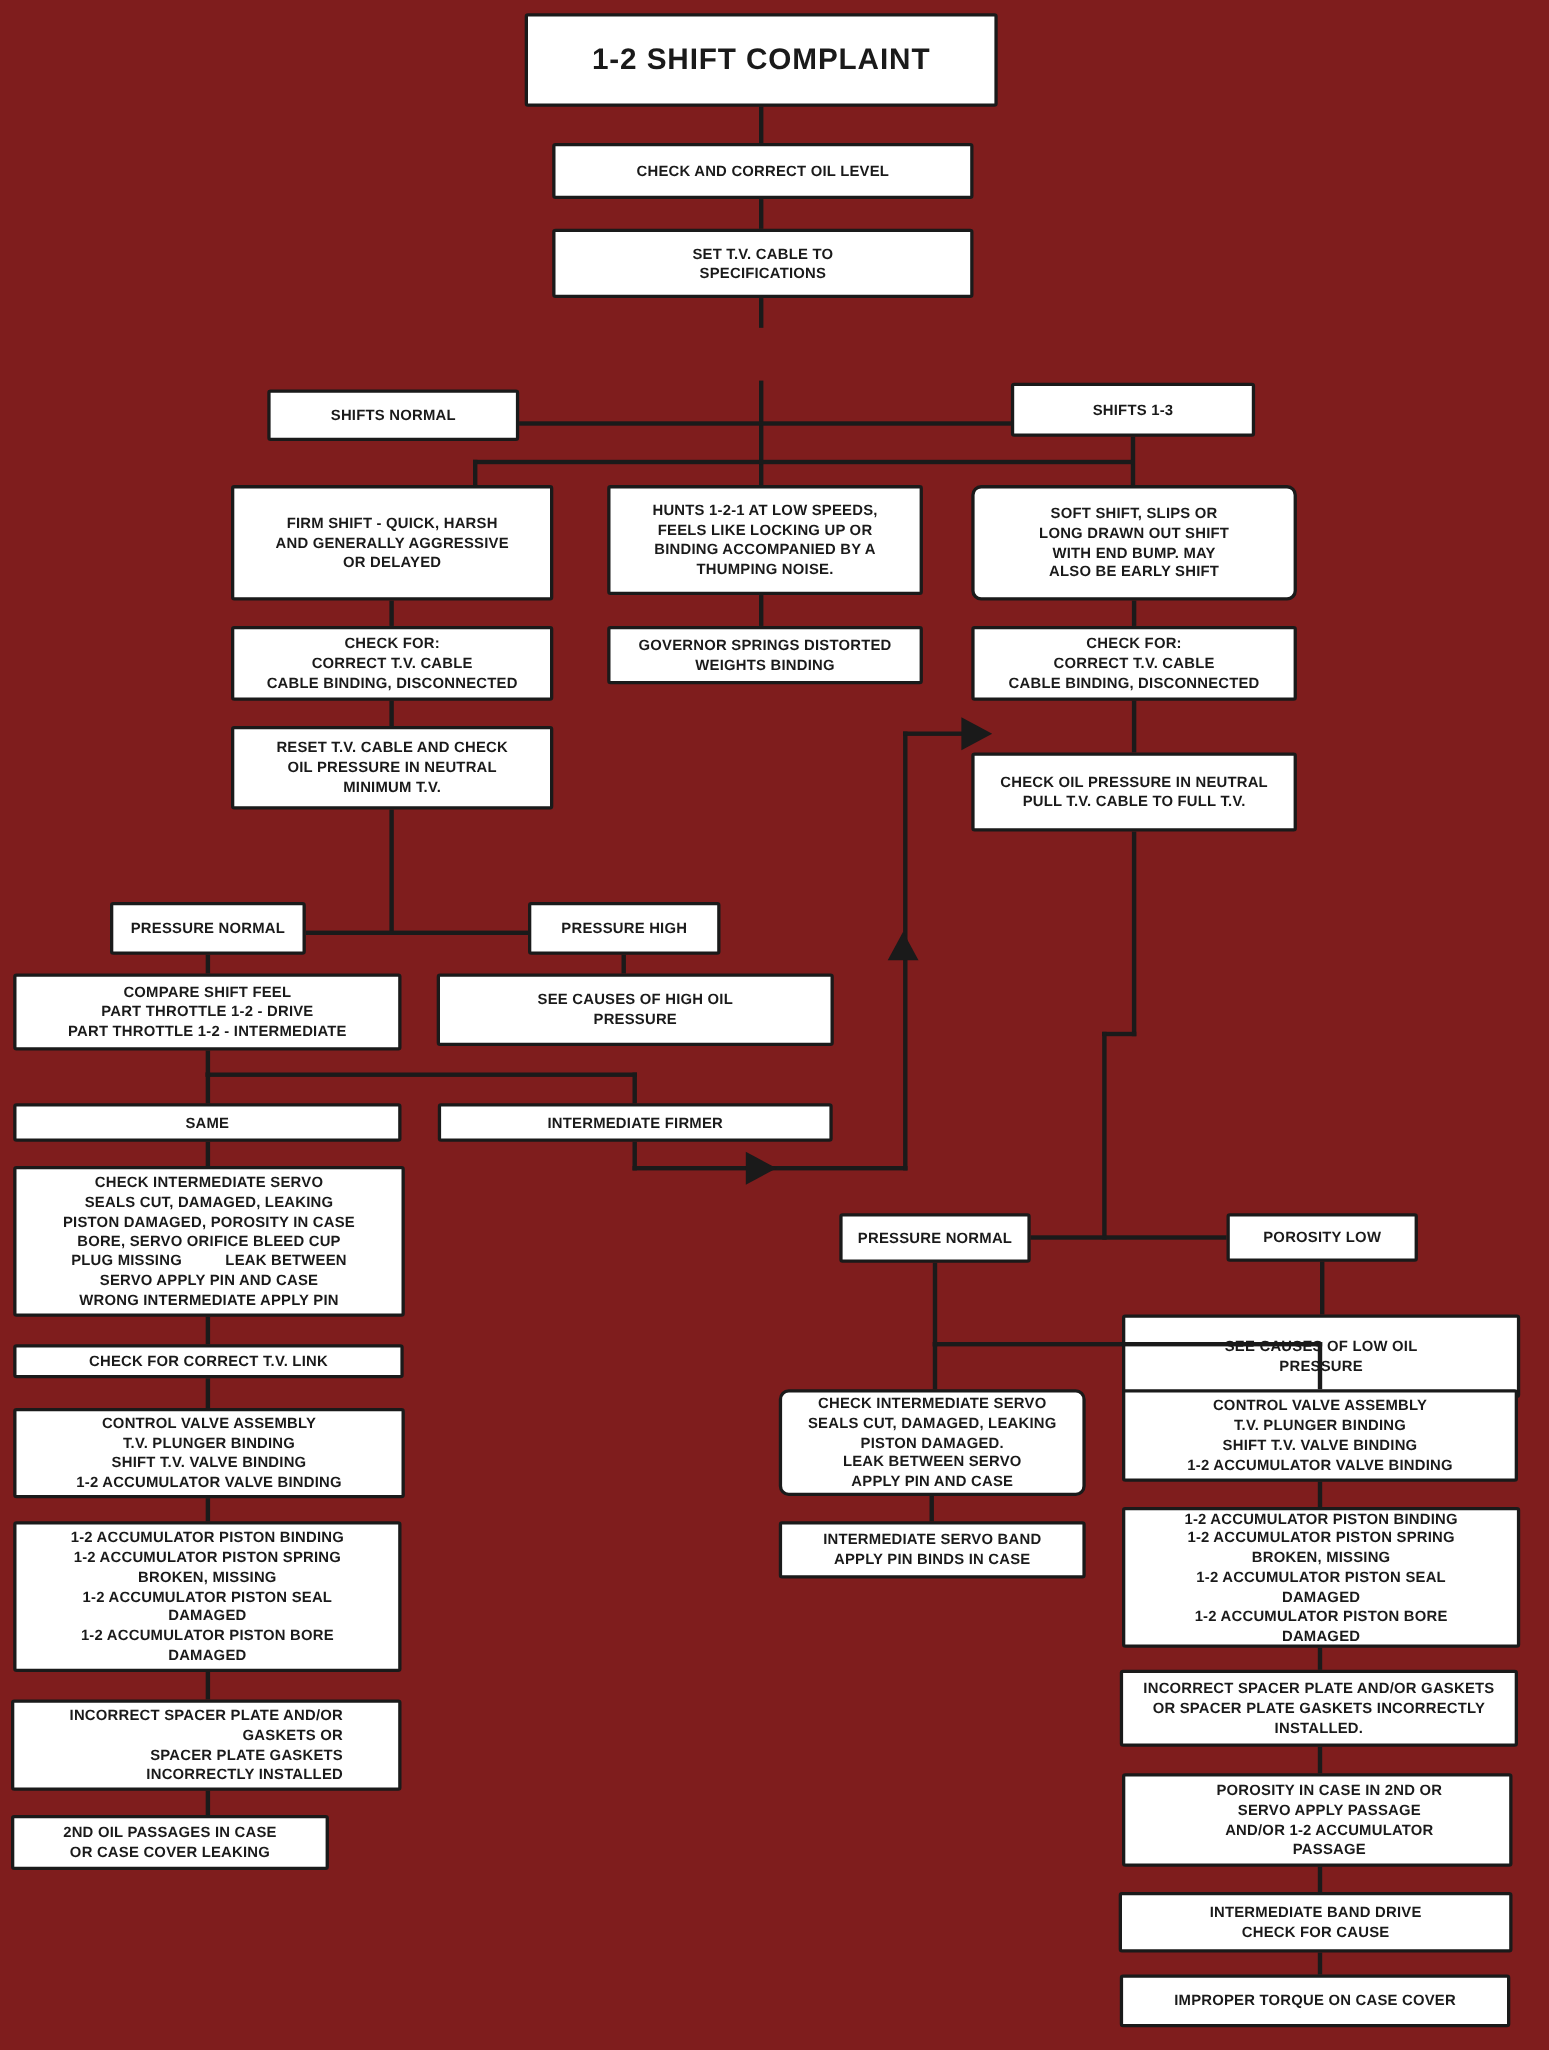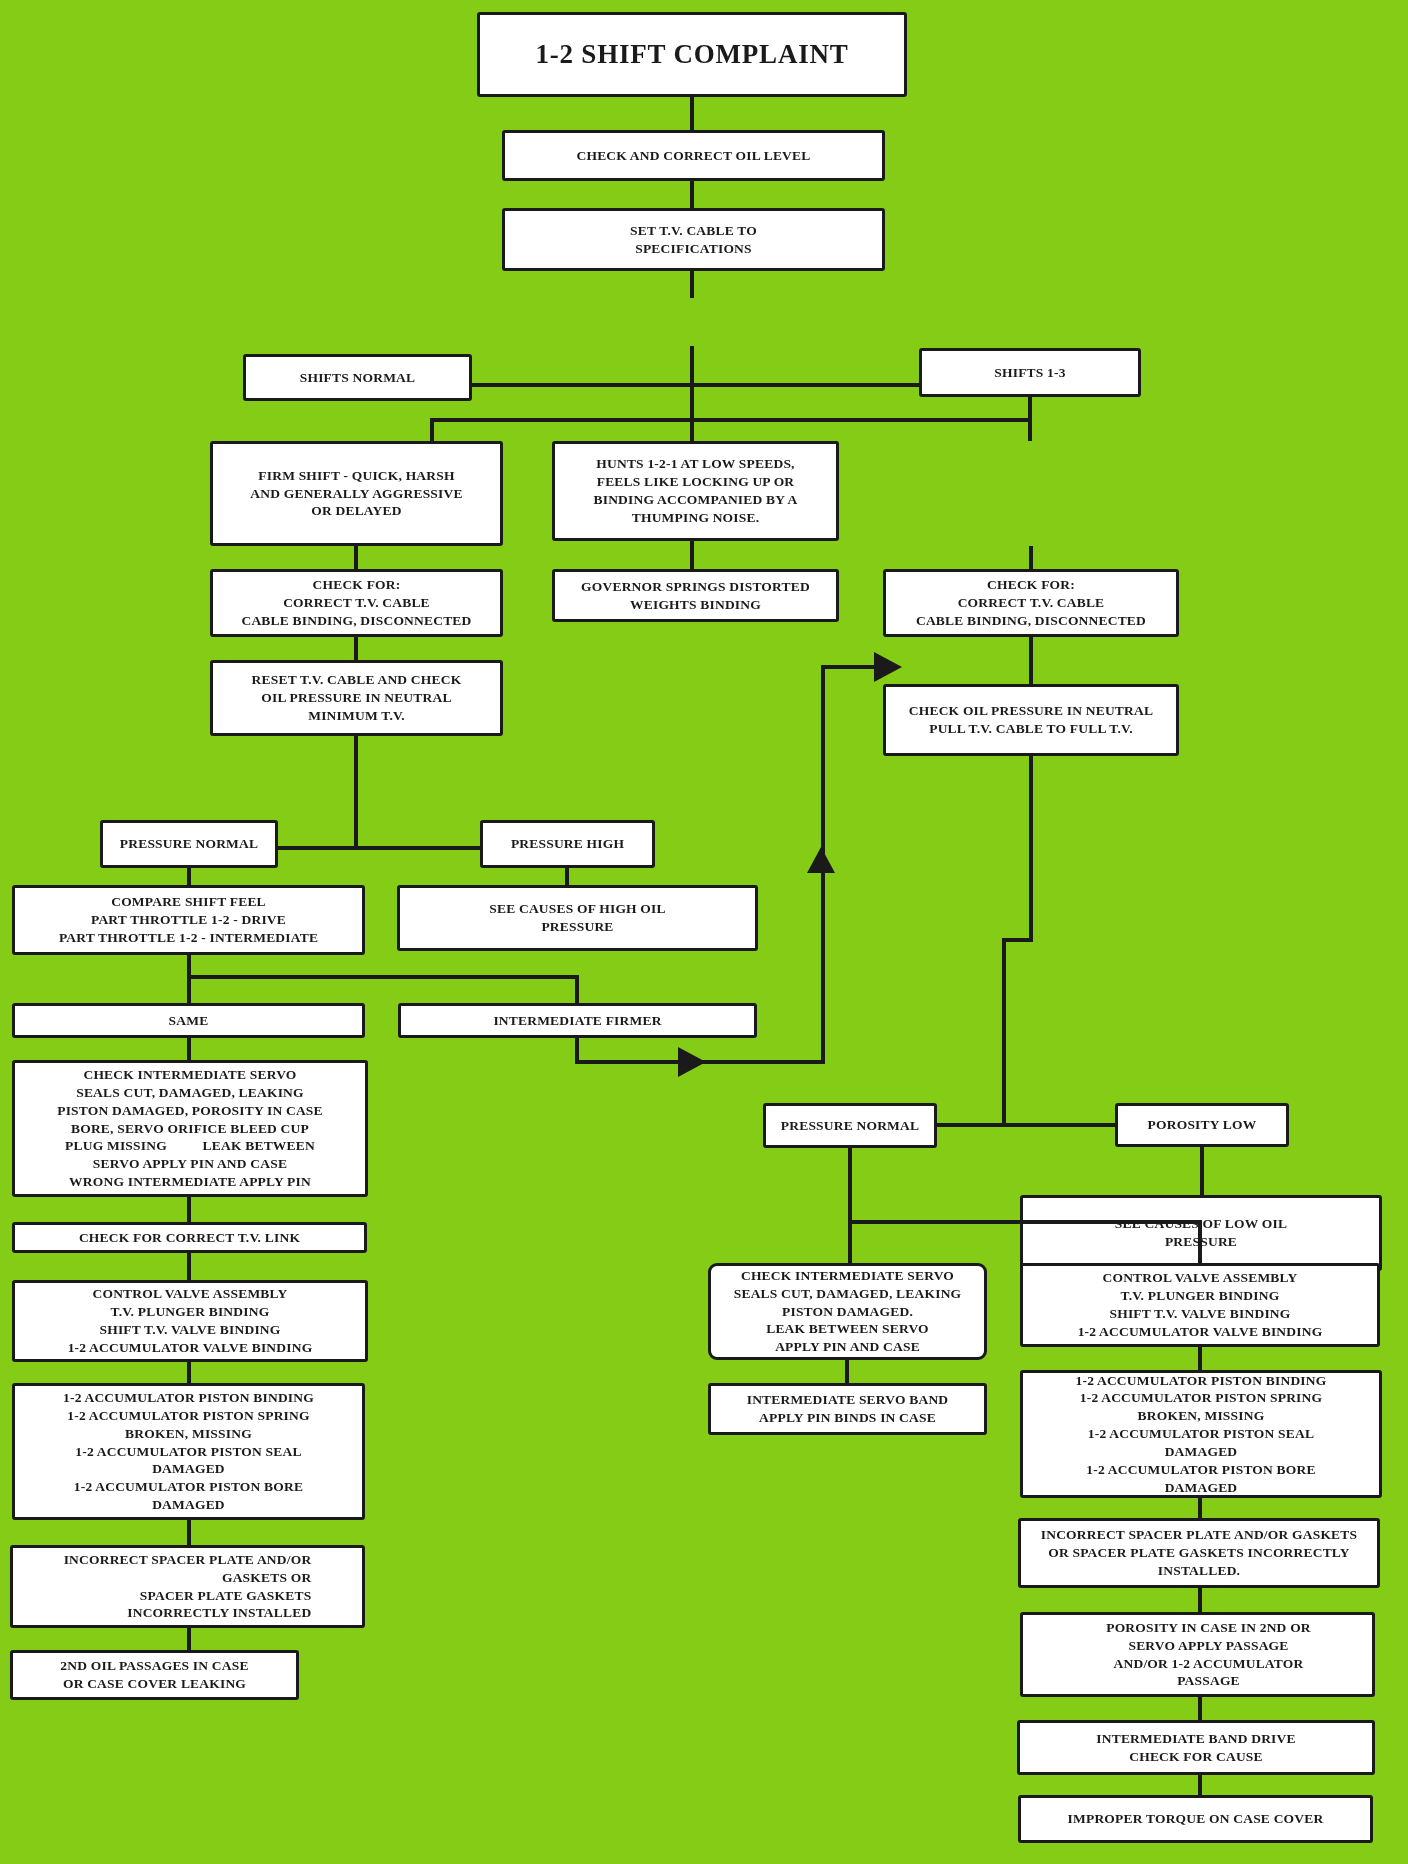--- a/index.html
+++ b/index.html
@@ -1,19 +1,19 @@
 <!DOCTYPE html>
 <html><head>
 <meta charset="utf-8">
 <style>
   html,body{margin:0;padding:0;background:#e8e8e4;}
   #canvas{
     position:relative;width:1408px;height:1864px;margin:0 auto;
-    background:#84cc16;color:#1a1a1a;
-    font-family:Liberation Serif, serif;
+    background:#7f1d1d;color:#1a1a1a;
+    font-family:Liberation Sans, sans-serif;
     overflow:hidden;
   }
   .node{
     position:absolute;box-sizing:border-box;
     border:3px solid #1a1a1a;border-radius:3px;background:#fff;
     display:flex;align-items:center;justify-content:center;
     text-align:center;font-weight:bold;font-size:13.5px;line-height:1.32;
     white-space:pre-wrap;padding:4px 10px;letter-spacing:.2px;
   }
   .title{font-size:27px;letter-spacing:.8px;}
@@ -36,20 +36,24 @@
 SPECIFICATIONS</div>
   <div class="node" style="left:243px;top:354px;width:229px;height:47px;">SHIFTS NORMAL</div>
   <div class="node" style="left:919px;top:348px;width:222px;height:49px;">SHIFTS 1-3</div>
   <div class="node" style="left:210px;top:441px;width:293px;height:105px;">FIRM SHIFT - QUICK, HARSH
 AND GENERALLY AGGRESSIVE
 OR DELAYED</div>
   <div class="node" style="left:552px;top:441px;width:287px;height:100px;">HUNTS 1-2-1 AT LOW SPEEDS,
 FEELS LIKE LOCKING UP OR
 BINDING ACCOMPANIED BY A
 THUMPING NOISE.</div>
+  <div class="node rounded" style="left:883px;top:441px;width:296px;height:105px;">SOFT SHIFT, SLIPS OR
+LONG DRAWN OUT SHIFT
+WITH END BUMP. MAY
+ALSO BE EARLY SHIFT</div>
   <div class="node" style="left:210px;top:569px;width:293px;height:68px;">CHECK FOR:
 CORRECT T.V. CABLE
 CABLE BINDING, DISCONNECTED</div>
   <div class="node" style="left:552px;top:569px;width:287px;height:53px;">GOVERNOR SPRINGS DISTORTED
 WEIGHTS BINDING</div>
   <div class="node" style="left:883px;top:569px;width:296px;height:68px;">CHECK FOR:
 CORRECT T.V. CABLE
 CABLE BINDING, DISCONNECTED</div>
   <div class="node" style="left:210px;top:660px;width:293px;height:76px;">RESET T.V. CABLE AND CHECK
 OIL PRESSURE IN NEUTRAL

